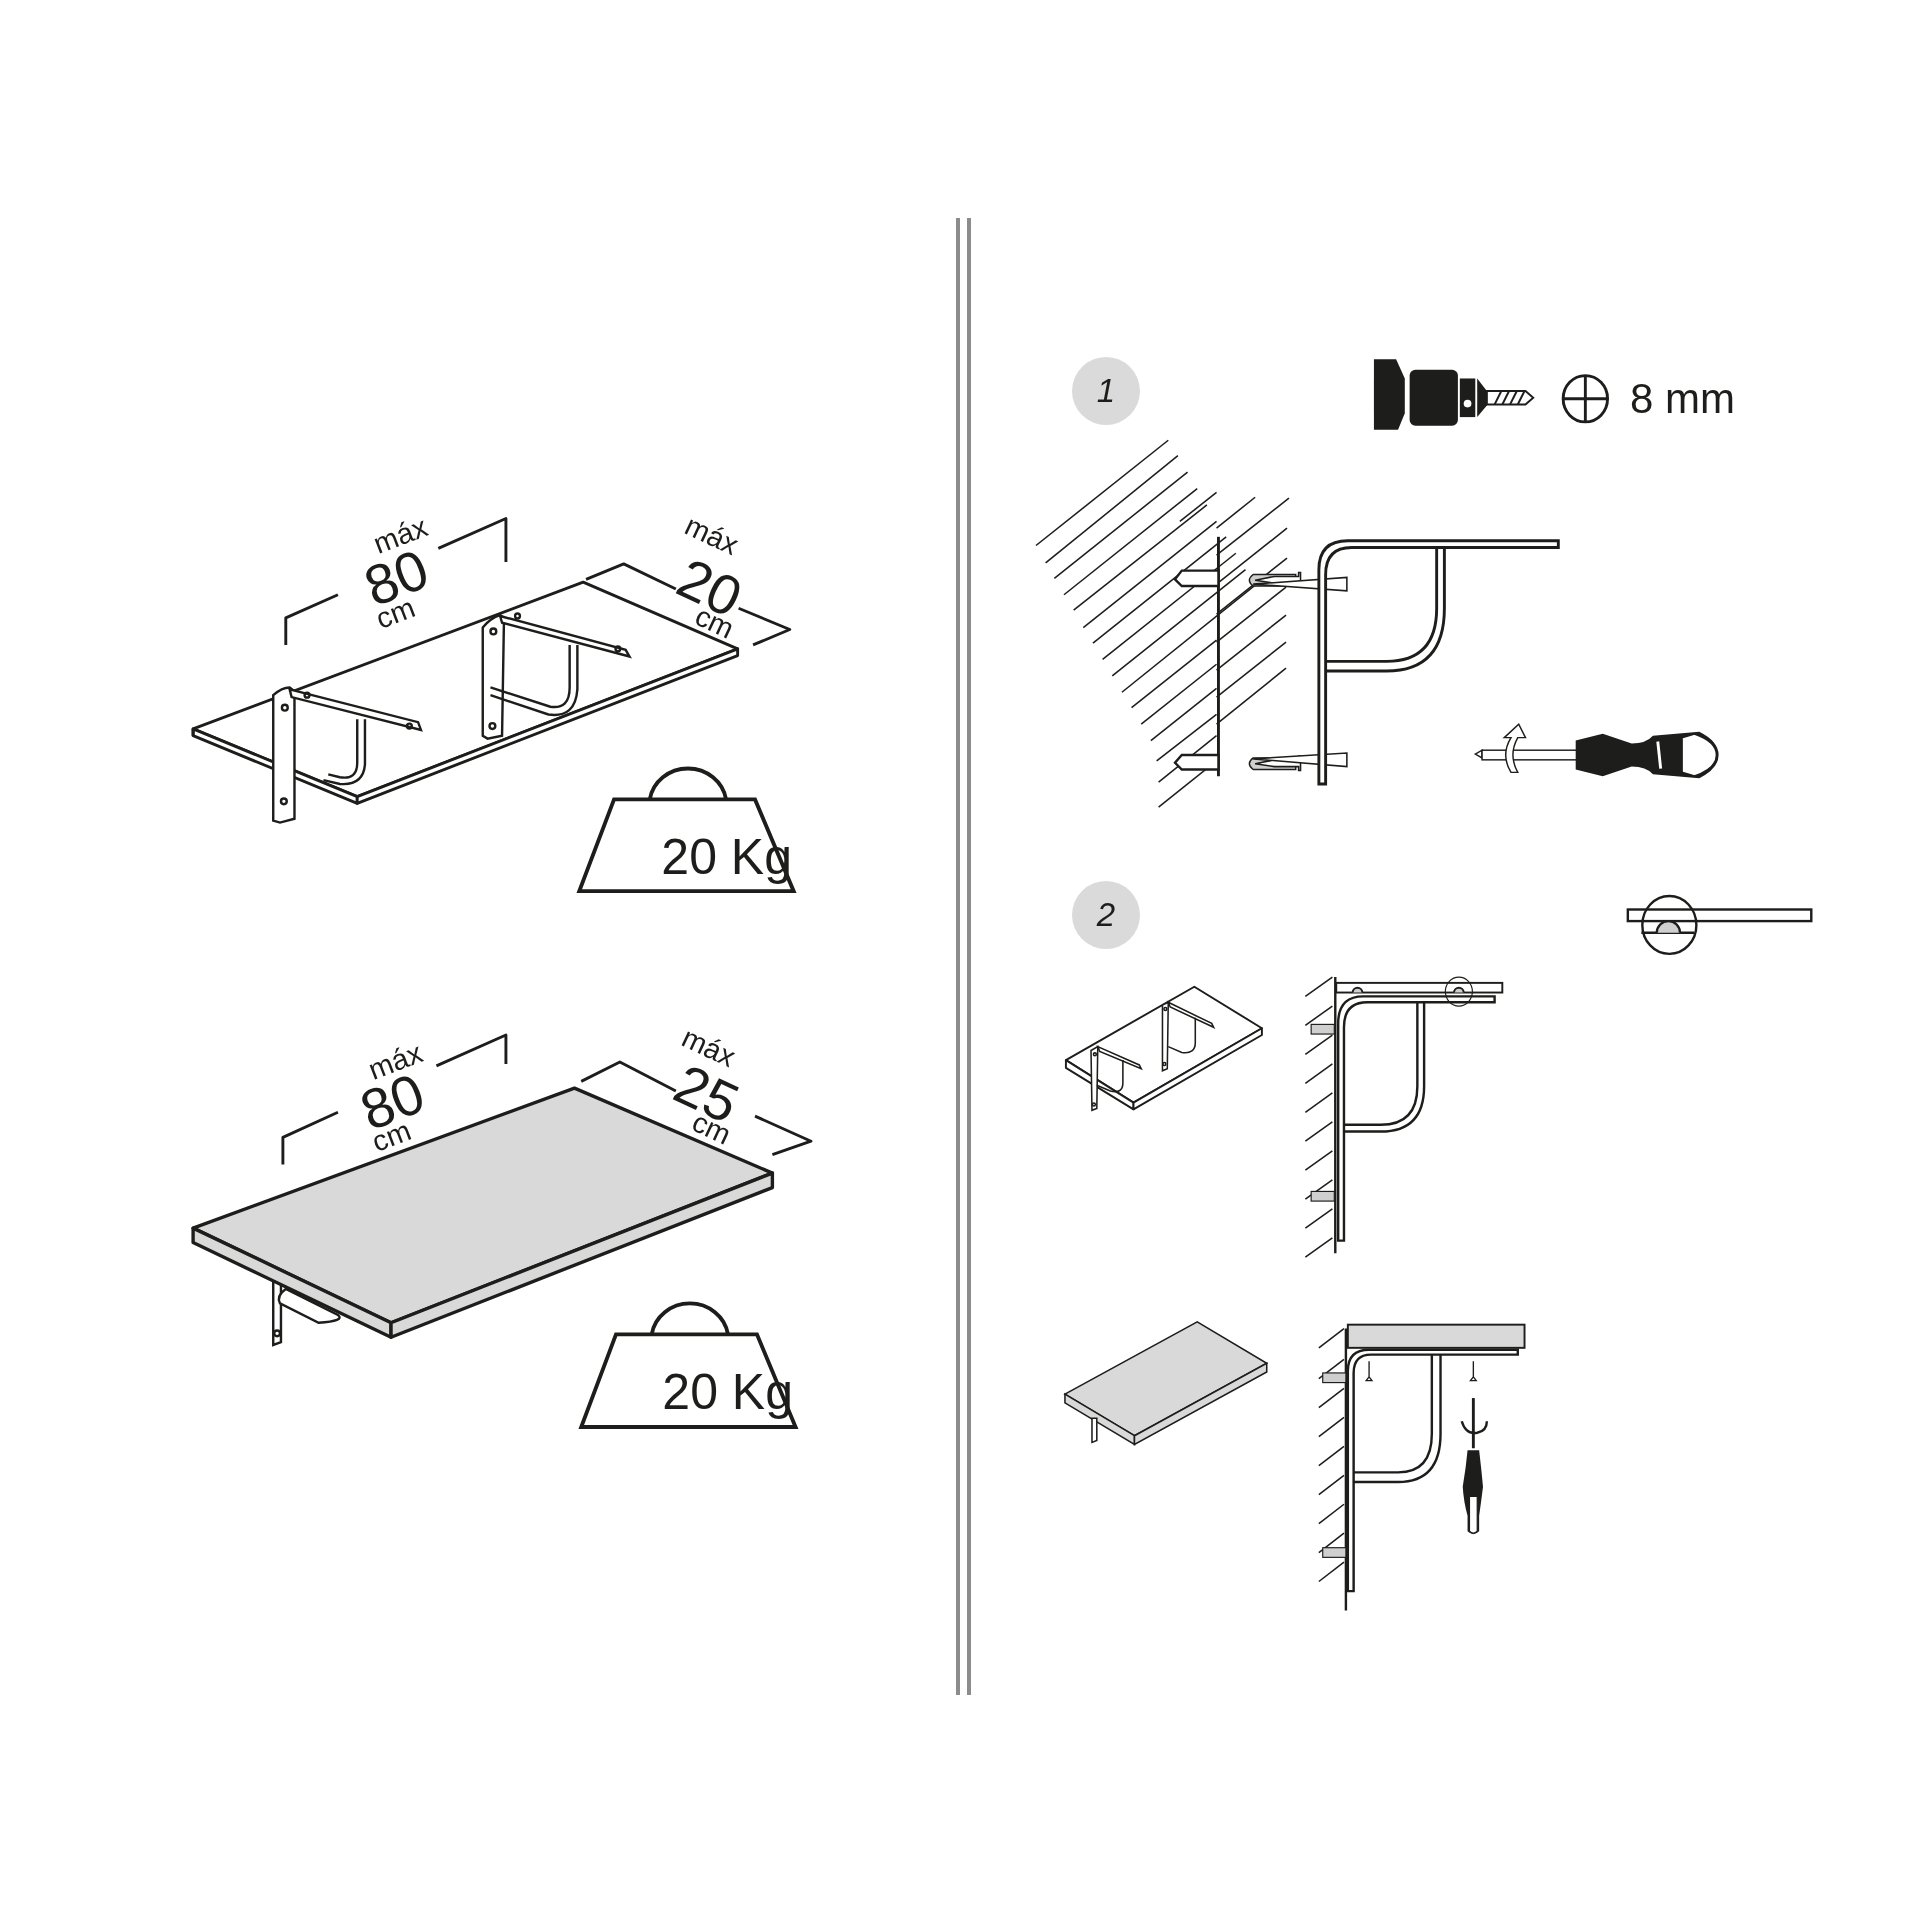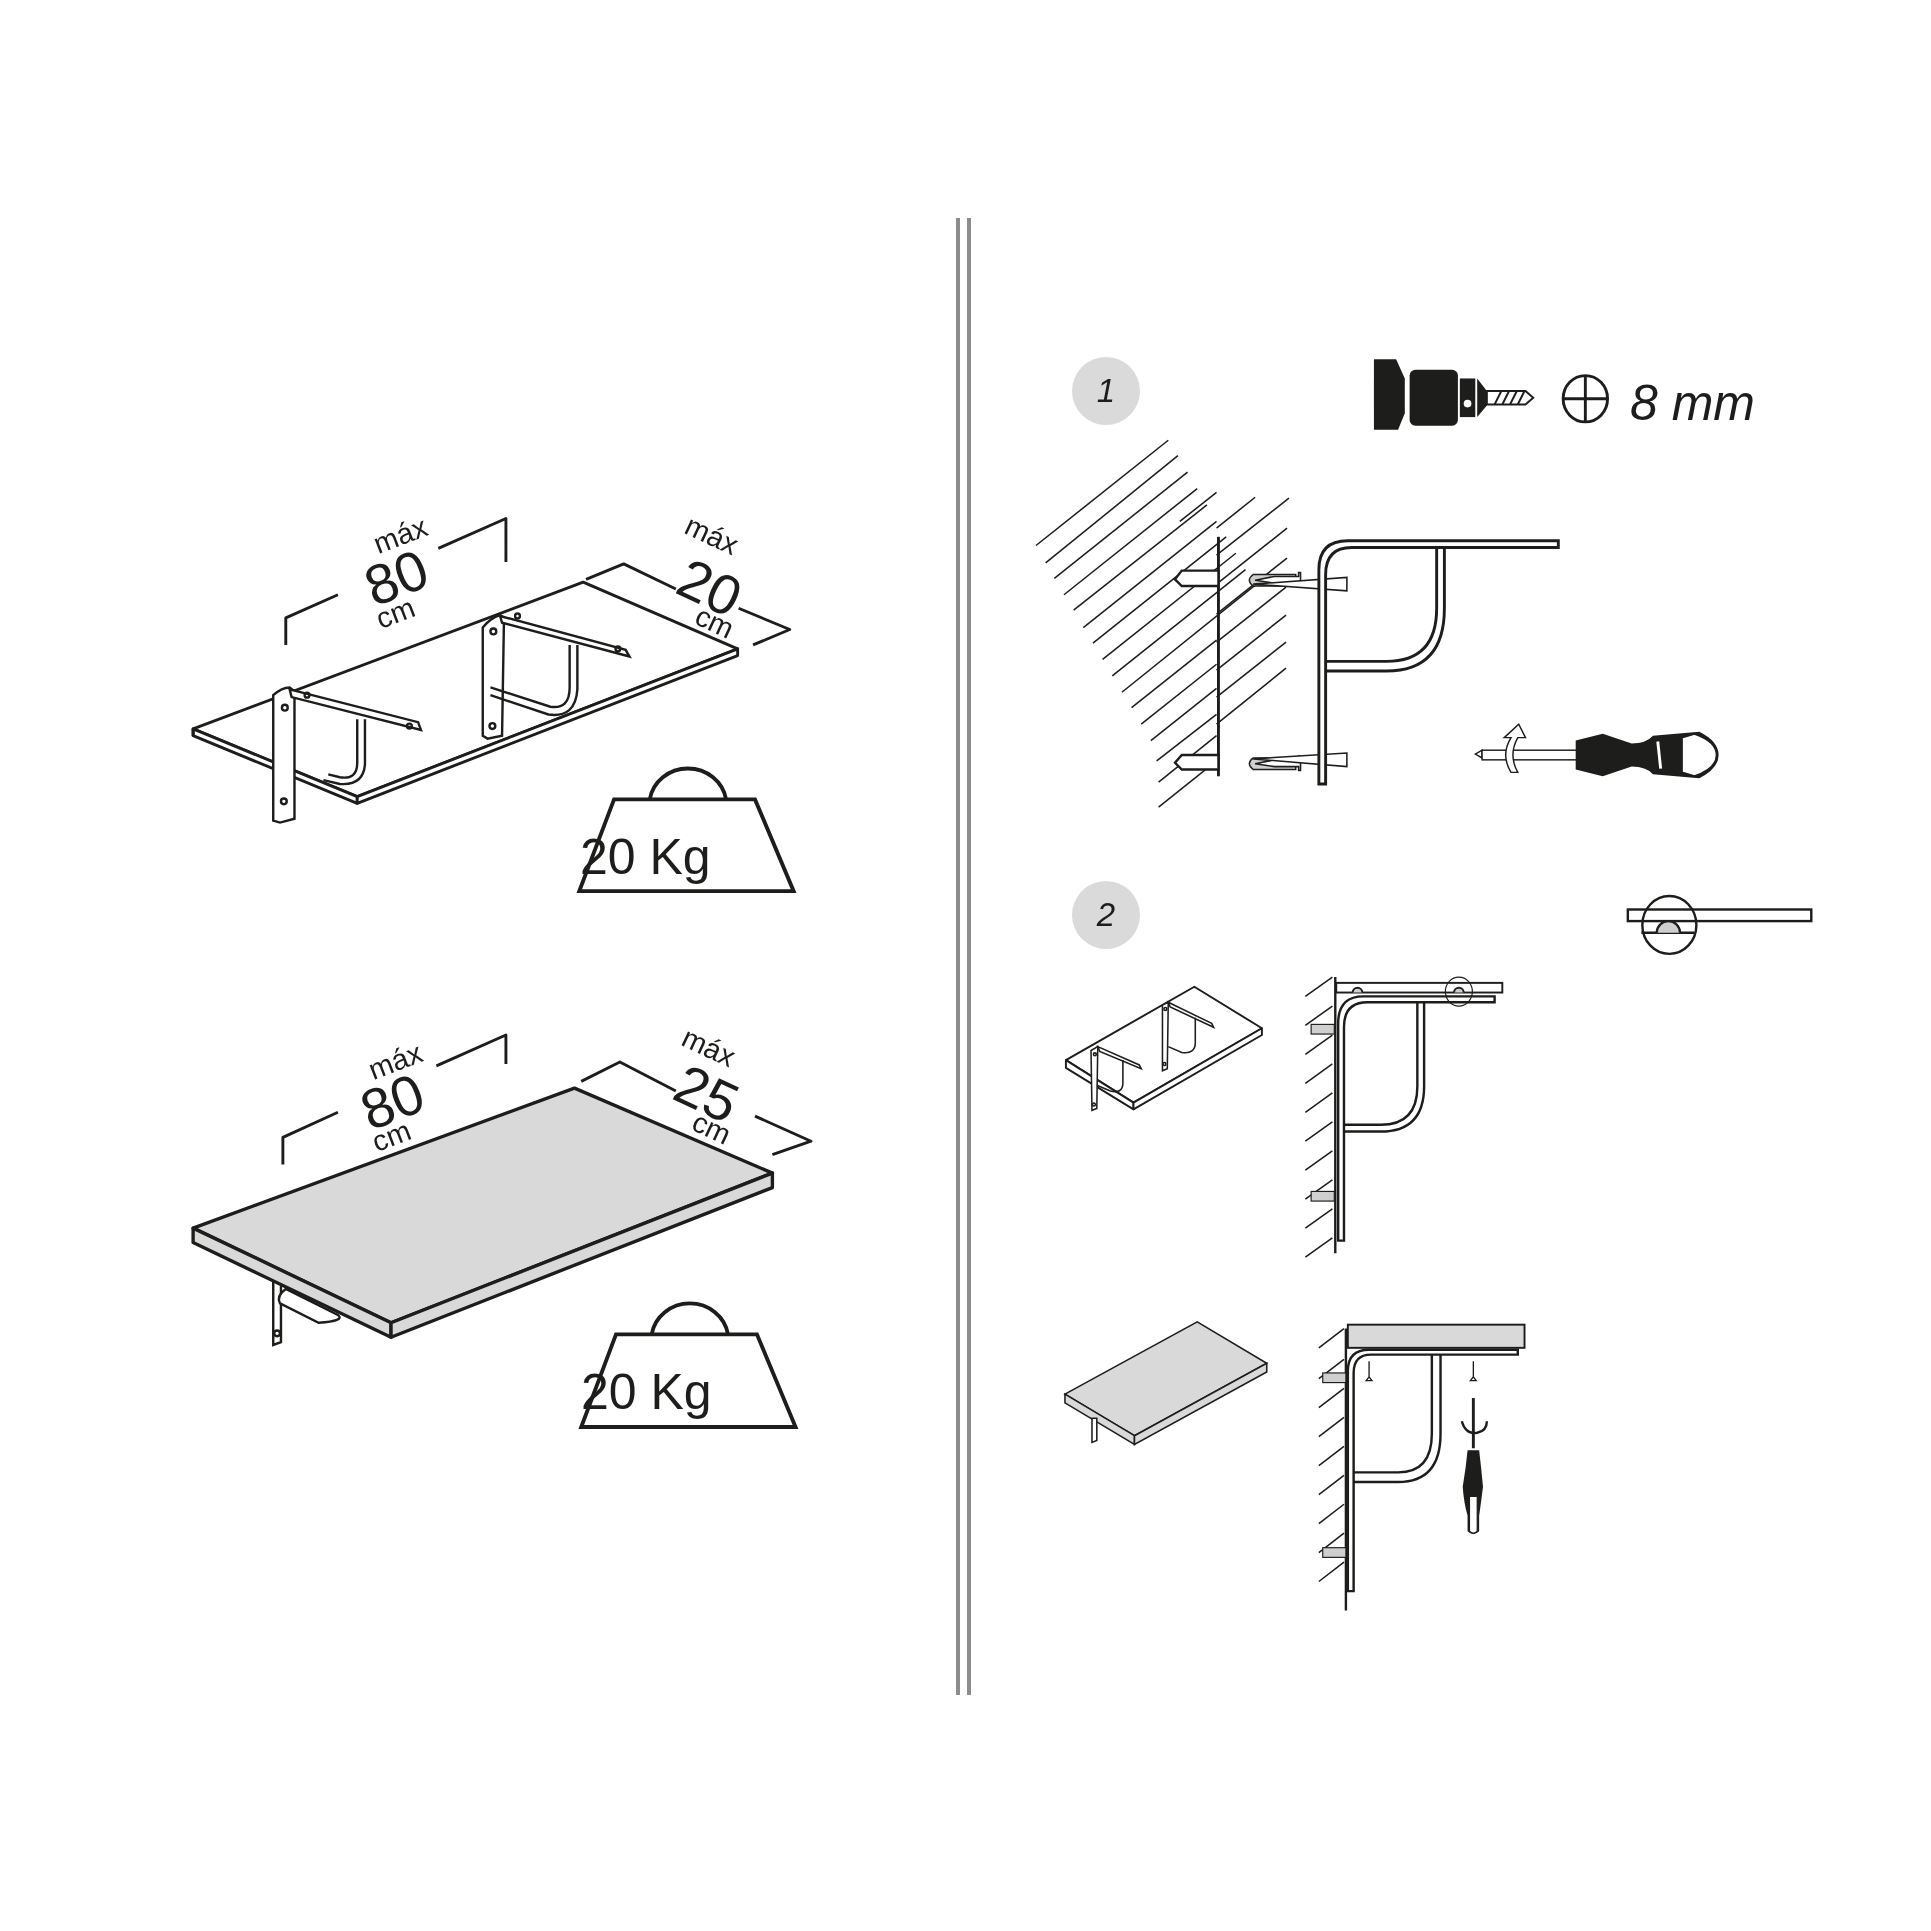--- a/index.html
+++ b/index.html
@@ -5,24 +5,24 @@
   html, body { margin: 0; padding: 0; background: #ffffff; }
   body { width: 1931px; height: 1931px; position: relative; overflow: hidden;
          font-family: "Liberation Sans", sans-serif; color: #1d1d1b; }
   .abs { position: absolute; }
   svg { position: absolute; left: 0; top: 0; overflow: visible; }
   .dim-text { position: absolute; font-family: "Liberation Sans", sans-serif; color: #1d1d1b;
               text-align: center; line-height: 1; }
   .max { font-size: 29px; }
   .num { font-size: 56px; }
   .cm  { font-size: 29px; }
-  .weight-label { position: absolute; font-size: 50px; text-align: left; width: 212px; line-height: 1; }
+  .weight-label { position: absolute; font-size: 50px; text-align: right; width: 212px; line-height: 1; }
   .step-badge { position: absolute; width: 68px; height: 68px; border-radius: 50%; background: #dadada;
                 font-size: 33px; font-style: italic; display: flex; align-items: center; justify-content: center; }
-  .drill-label { position: absolute; font-size: 50px; line-height: 1; font-style: italic; }
+  .drill-label { position: absolute; font-size: 42px; line-height: 1; }
 </style>
 </head>
 <body>
 
 <div>
   <div class="abs" style="left:956px;top:218px;width:3.9px;height:1477px;background:#8c8c8c;"></div>
   <div class="abs" style="left:967px;top:218px;width:3.9px;height:1477px;background:#8c8c8c;"></div>
 </div>
 
 <div>

